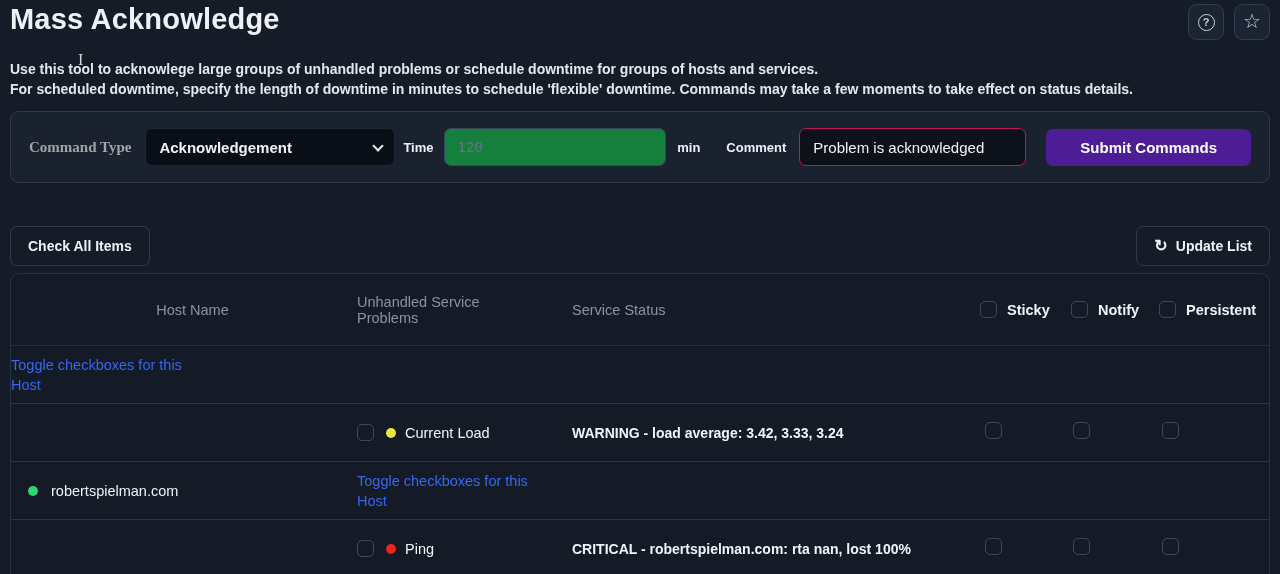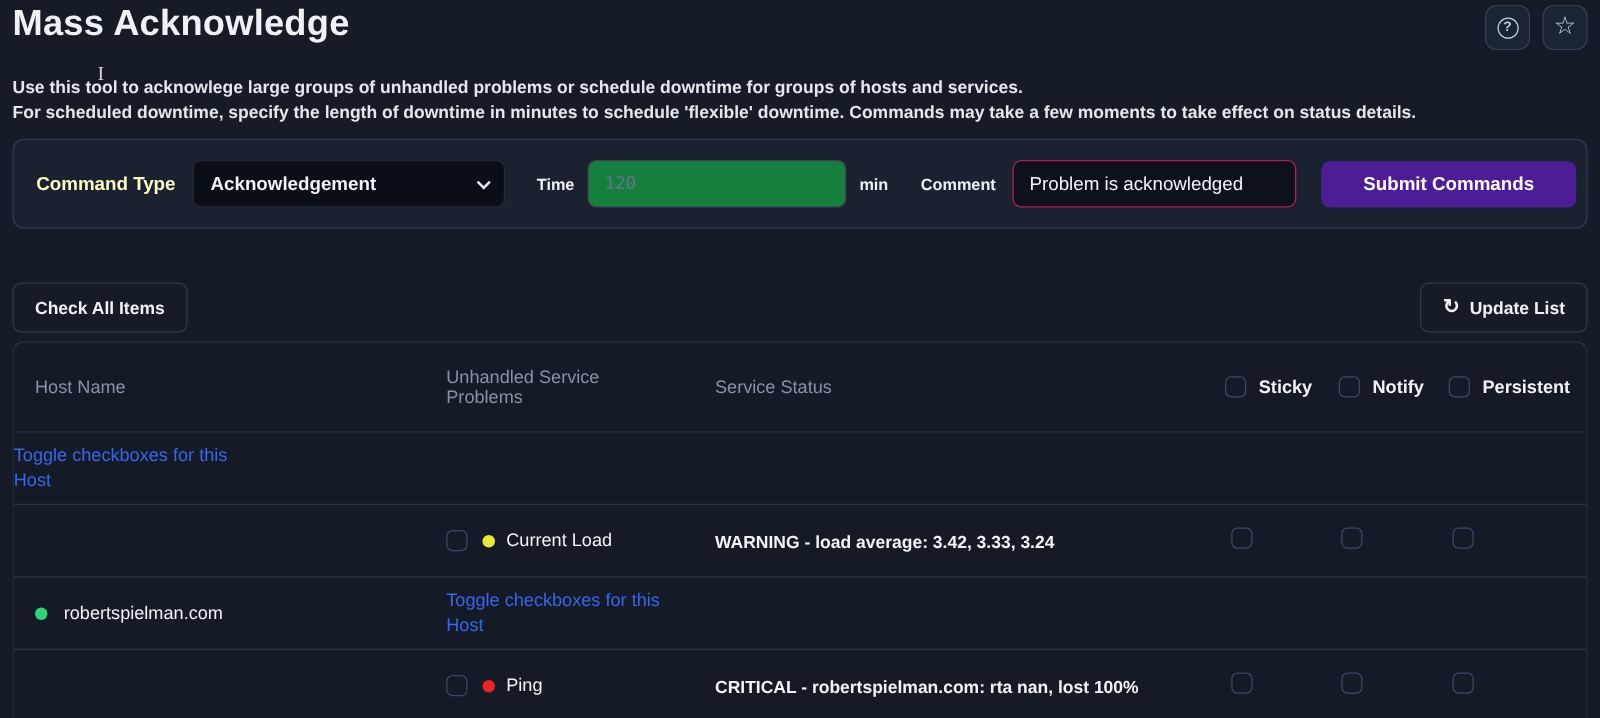--- a/index.html
+++ b/index.html
@@ -34,38 +34,38 @@
   .text-cursor {
     position:absolute; left:78px; top:51px; color:#cdd4de;
     font-family:"Liberation Serif", serif; font-size:16px; pointer-events:none;
   }
 
   
   .command-bar {
     margin-top:12px; height:72px; background:#1a2230; border:1px solid #2d3a4e;
     border-radius:9px; display:flex; align-items:center; padding:0 18px;
   }
-  .cb-label { font-size:15px; font-weight:600; color:#fef9c3; white-space:nowrap; }
+  .cb-label { font-size:15px; font-weight:600; color:#a3a3a3; white-space:nowrap;font-family:Liberation Serif, serif; }
   .cb-small-label { font-size:13px; font-weight:700; color:#eef2f7; white-space:nowrap; }
 
   .select-wrap { position:relative; margin-left:14px; }
   .cmd-select {
     appearance:none; -webkit-appearance:none;
     width:250px; height:38px; background:#0a0e16; color:#f0f3f8;
     border:1px solid #1f2836; border-radius:7px; padding:0 30px 0 13px;
     font-family:"Liberation Sans", sans-serif; font-size:15px; font-weight:600;
     cursor:pointer;
   }
   .chevron {
     position:absolute; right:13px; top:14px; width:8px; height:8px;
     border-right:2px solid #e6ebf2; border-bottom:2px solid #e6ebf2;
     transform:rotate(45deg); pointer-events:none;
   }
 
-  .time-label { margin-left:25px; }
+  .time-label { margin-left:8px; }
   .time-input {
     margin-left:10px; width:255px; height:38px; background:#15803d;
     border:1px solid #39445a; border-radius:7px; padding:0 13px;
     color:#e9edf3; font-family:"DejaVu Sans Mono", monospace; font-size:14px;
   }
   .time-input::placeholder { color:#68738a; }
   .min-label { margin-left:11px; }
   .comment-label { margin-left:26px; }
   .comment-input {
     margin-left:13px; width:256px; height:38px; background:#0d1119;
@@ -94,21 +94,21 @@
   }
   .trow {
     display:grid; grid-template-columns:346px 204px 412px 89px 87px 1fr;
     align-items:center; border-bottom:1px solid #262f3e;
   }
   .trow.header { height:72px; }
   .trow.body-row { height:58px; border-bottom:1px solid #2b3547; }
   .trow:last-child { border-bottom:1px solid #35465f; }
 
   .th { color:#8793a5; font-size:14.5px; font-weight:400; }
-  .c1 { padding-left:17px; }
+  .c1 { padding-left:17px;text-align:center; }
   .c3 { padding-left:11px; }
   .th-check { display:flex; align-items:center; gap:10px; }
   .th-check .lbl { color:#f0f3f8; font-weight:700; font-size:14.5px; }
   .c4 { padding-left:7px; } .c5 { padding-left:9px; } .c6 { padding-left:10px; }
 
   .checkbox {
     appearance:none; -webkit-appearance:none; width:17px; height:17px;
     border:1px solid #3b4a63; border-radius:5px; background:transparent;
     cursor:pointer; flex:none; margin:0;
   }

